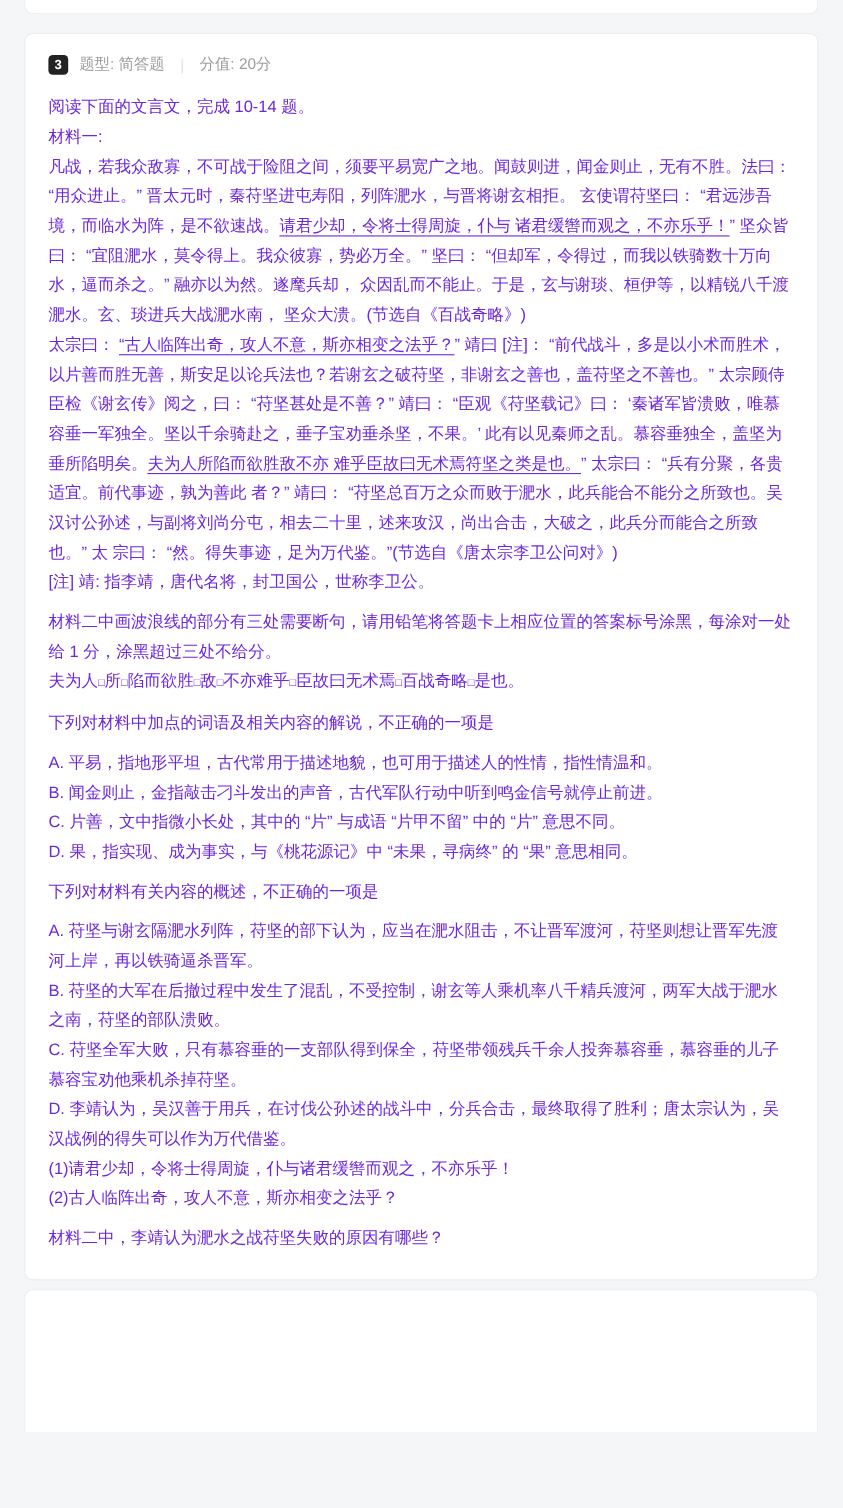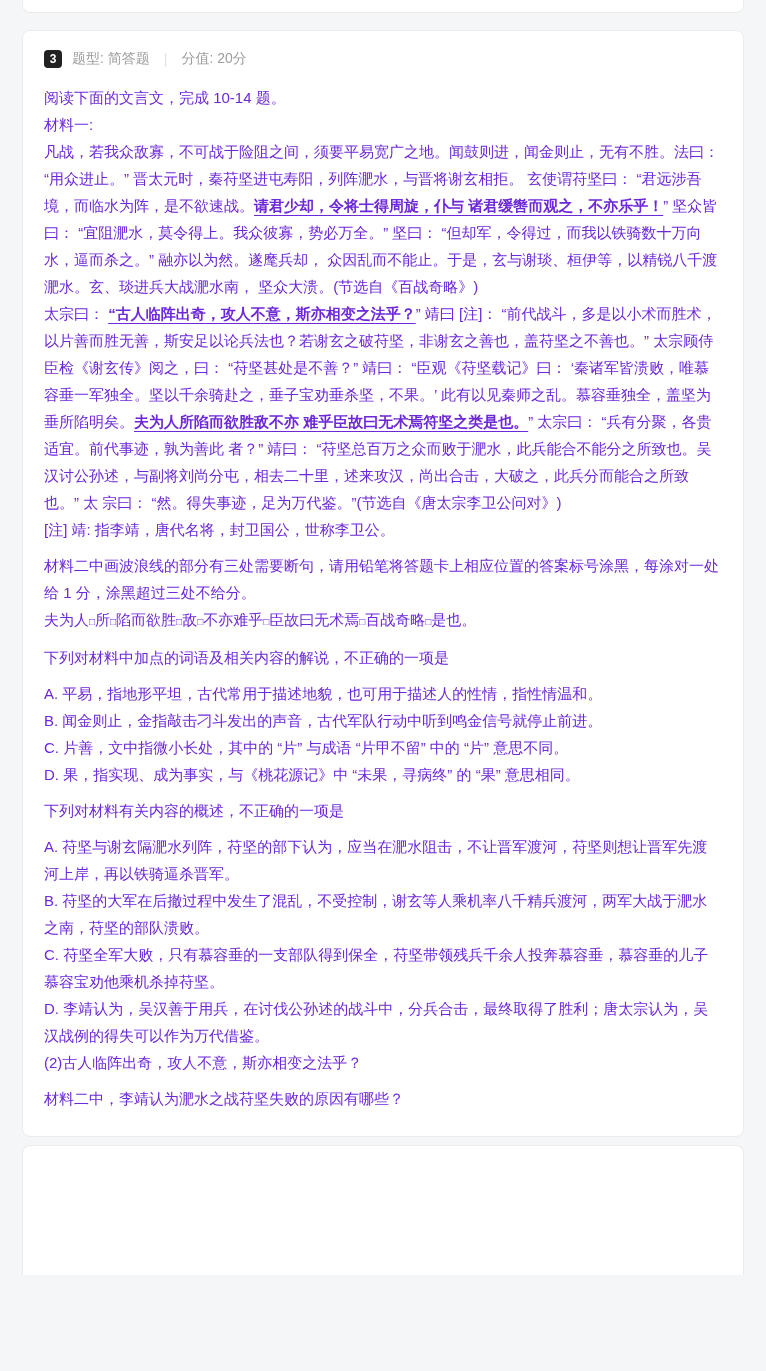--- a/index.html
+++ b/index.html
@@ -60,21 +60,20 @@
     color: #6d28d9;
     word-break: break-all;
   }
   .q-body p.gap {
     margin-top: 9px;
   }
   .u {
     text-decoration: underline;
     text-underline-offset: 4px;
     text-decoration-thickness: 1px;
-    font-weight: bold;
   }
   .sq {
     font-size: 10px;
   }
   .card-answer {
     margin-top: 8px;
     border-radius: 8px 8px 0 0;
     border-bottom: none;
     height: 130px;
     padding: 16px 22px;
@@ -105,20 +104,21 @@
         <p class="gap"><span>下列对材料中加点的词语及相关内容的解说，不正确的一项是</span></p>
         <p class="gap"><span>A.  平易，指地形平坦，古代常用于描述地貌，也可用于描述人的性情，指性情温和。</span></p>
         <p class=""><span>B.  闻金则止，金指敲击刁斗发出的声音，古代军队行动中听到鸣金信号就停止前进。</span></p>
         <p class=""><span>C.  片善，文中指微小长处，其中的 “片” 与成语 “片甲不留” 中的 “片” 意思不同。</span></p>
         <p class=""><span>D.  果，指实现、成为事实，与《桃花源记》中 “未果，寻病终” 的 “果” 意思相同。</span></p>
         <p class="gap"><span>下列对材料有关内容的概述，不正确的一项是</span></p>
         <p class="gap"><span>A.  苻坚与谢玄隔淝水列阵，苻坚的部下认为，应当在淝水阻击，不让晋军渡河，苻坚则想让晋军先渡河上岸，再以铁骑逼杀晋军。</span></p>
         <p class=""><span>B.  苻坚的大军在后撤过程中发生了混乱，不受控制，谢玄等人乘机率八千精兵渡河，两军大战于淝水之南，苻坚的部队溃败。</span></p>
         <p class=""><span>C.  苻坚全军大败，只有慕容垂的一支部队得到保全，苻坚带领残兵千余人投奔慕容垂，慕容垂的儿子慕容宝劝他乘机杀掉苻坚。</span></p>
         <p class=""><span>D.  李靖认为，吴汉善于用兵，在讨伐公孙述的战斗中，分兵合击，最终取得了胜利；唐太宗认为，吴汉战例的得失可以作为万代借鉴。</span></p>
+        <p class=""><span>(1)请君少却，令将士得周旋，仆与诸君缓辔而观之，不亦乐乎！</span></p>
         <p class=""><span>(2)古人临阵出奇，攻人不意，斯亦相变之法乎？</span></p>
         <p class="gap"><span>材料二中，李靖认为淝水之战苻坚失败的原因有哪些？</span></p>
       </div>
   </div>
 
   <div class="card card-answer">
     
     
     
   </div>

